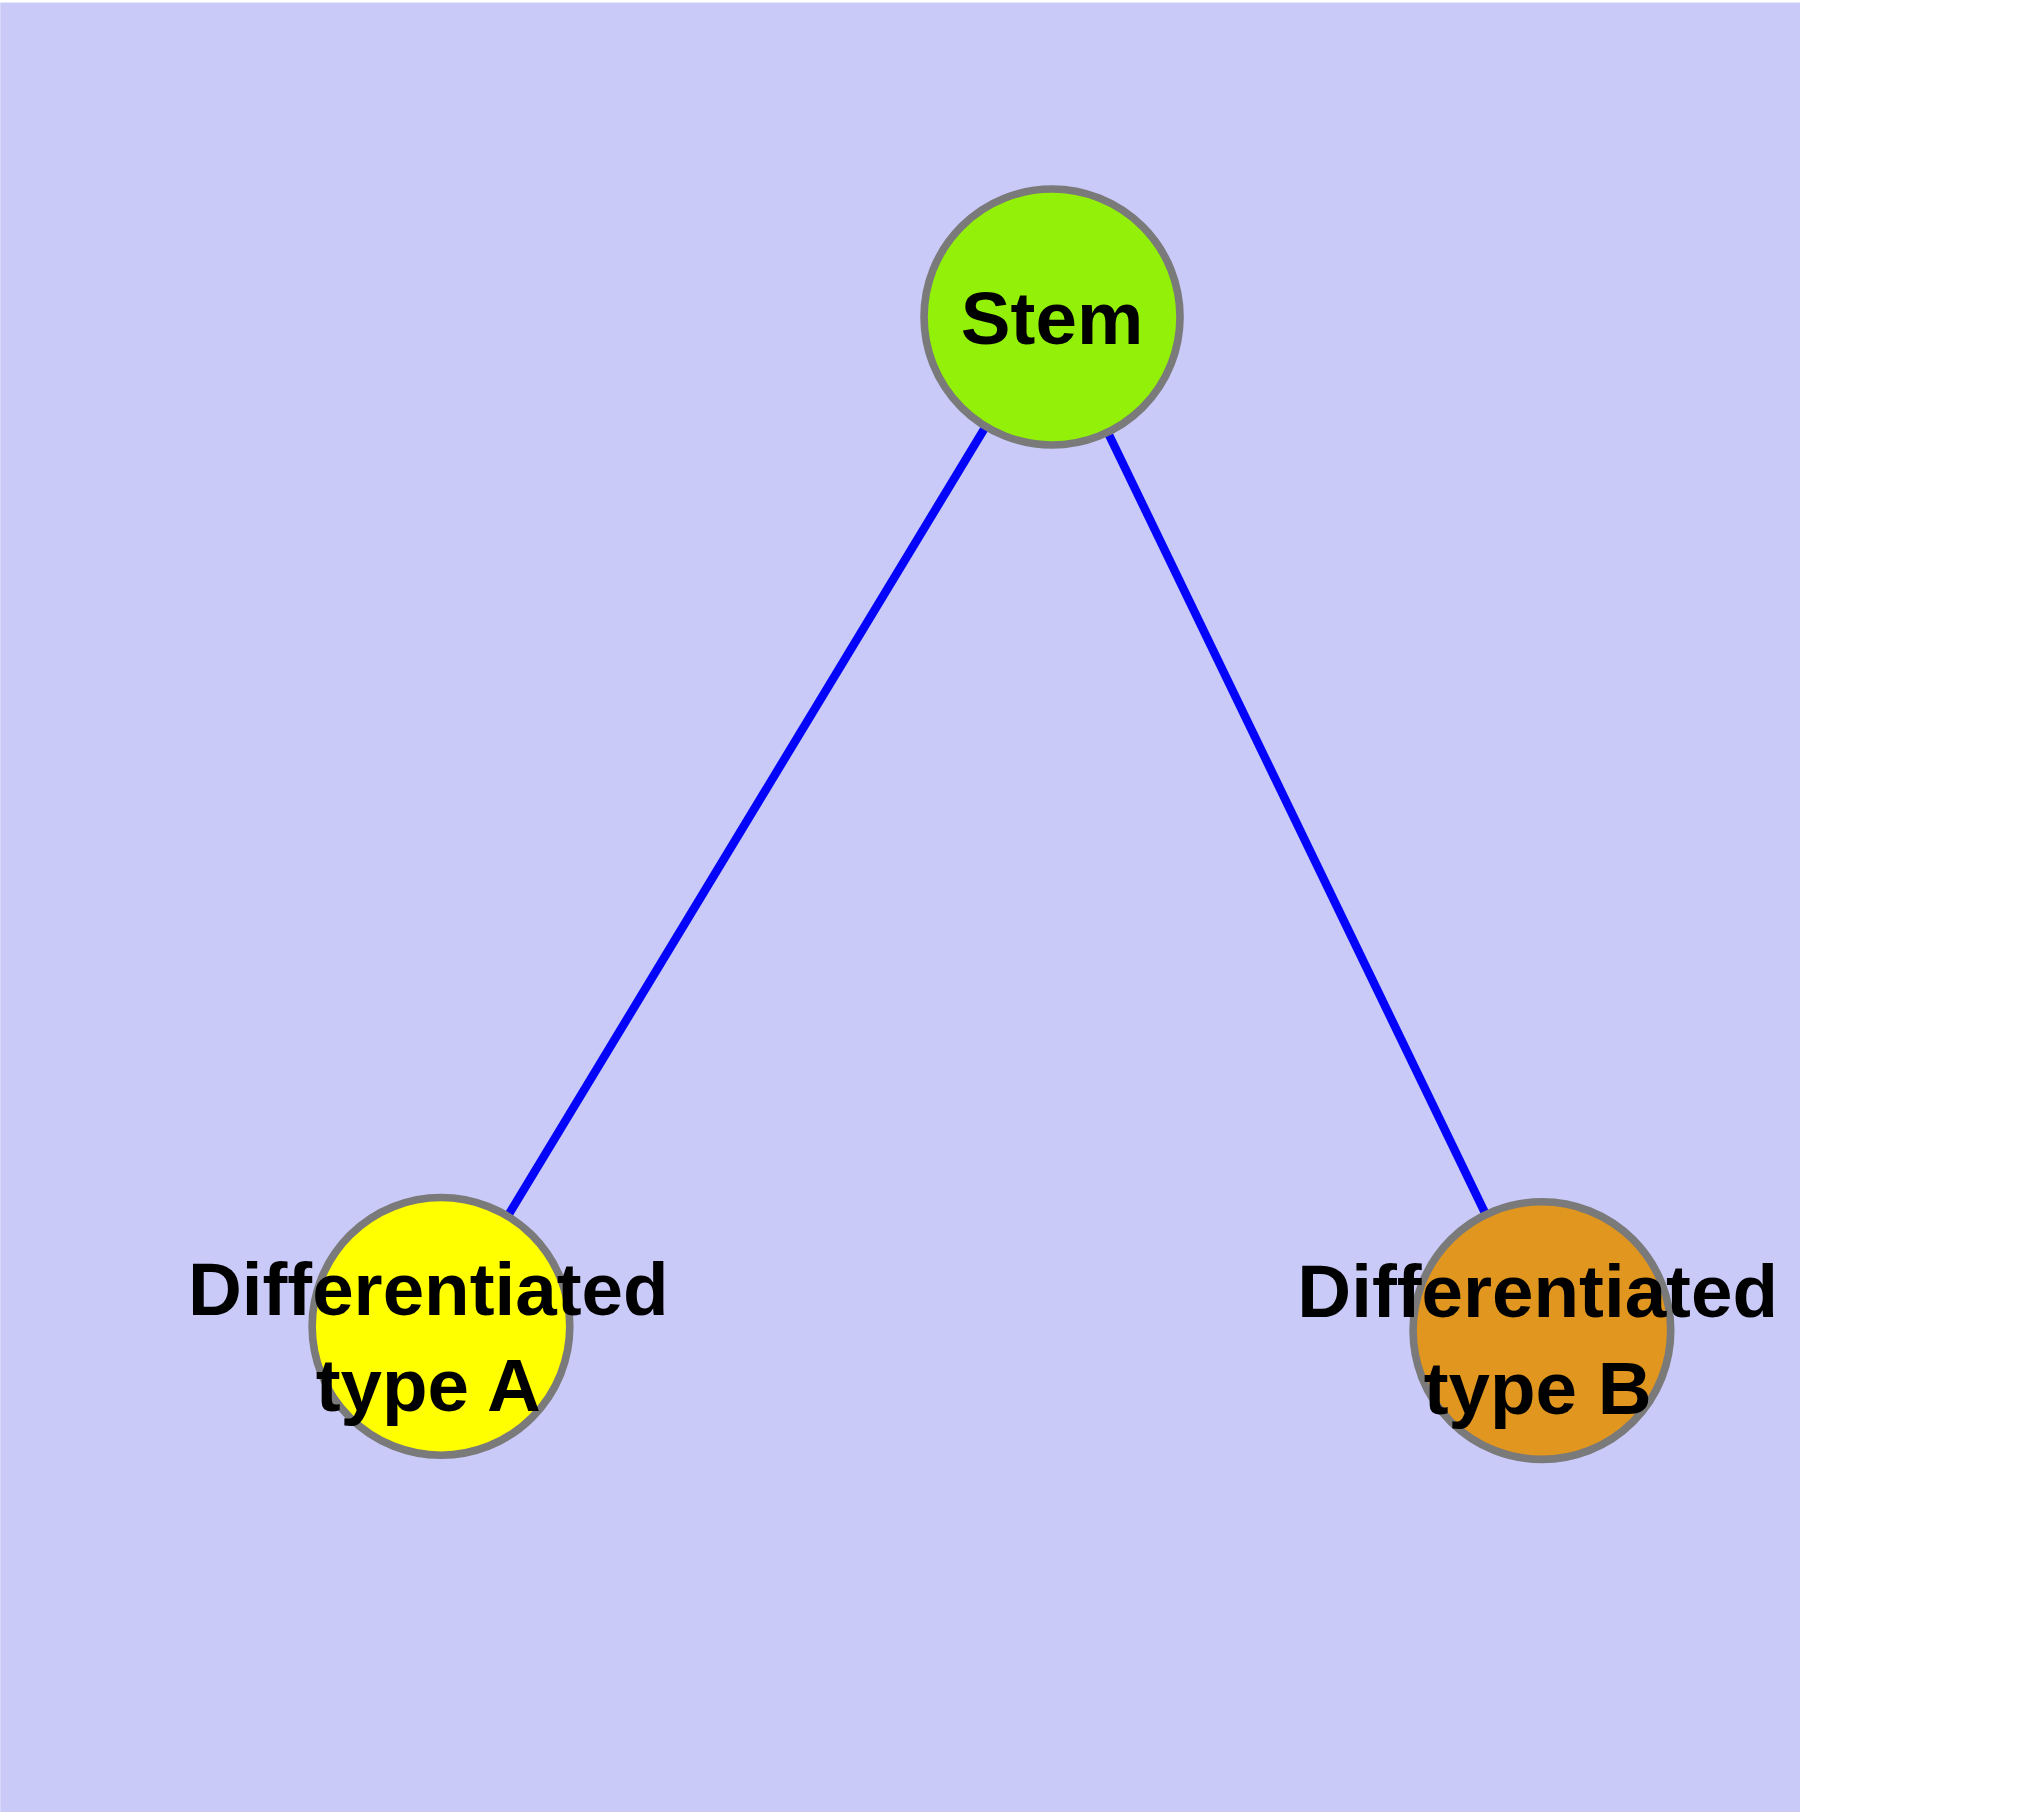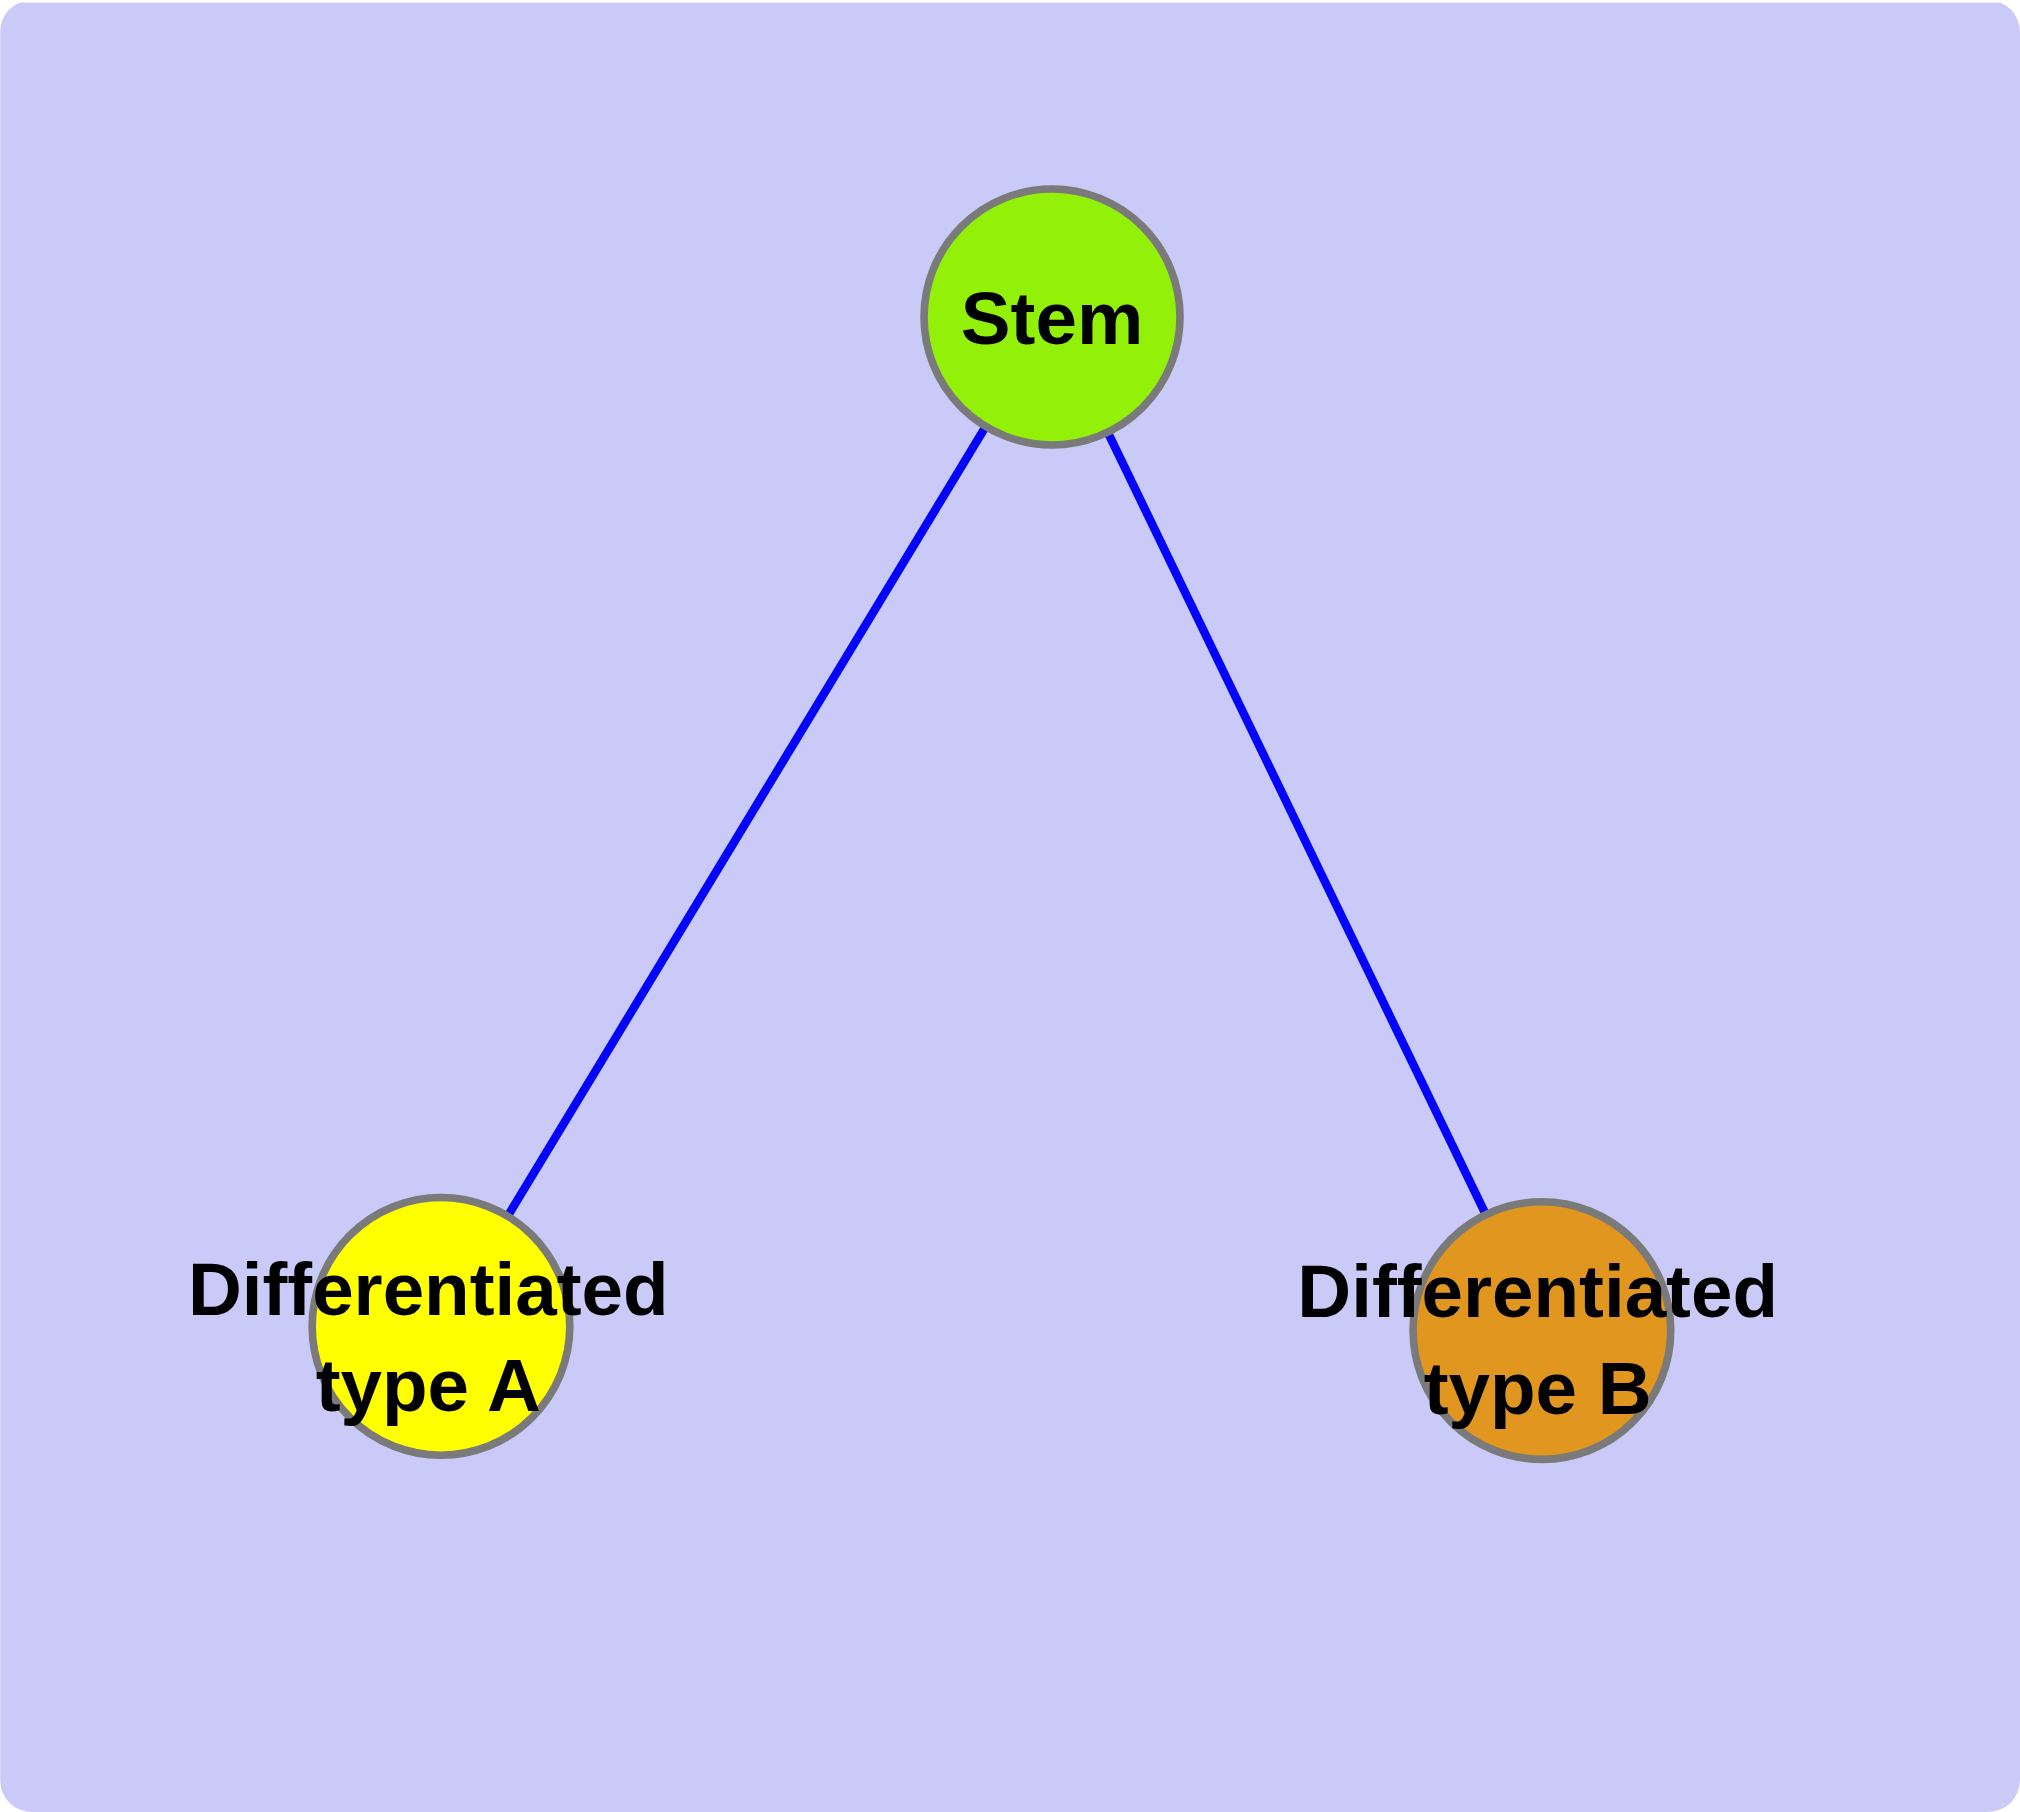--- a/index.html
+++ b/index.html
@@ -1,24 +1,23 @@
 <!DOCTYPE html>
 <html style="font-size:13.6px"><head>
 <meta charset="utf-8">
 <style>
   html, body {
     margin: 0;
     padding: 0;
     background: #ffffff;
   }
   .canvas-wrap {
-    width: 2020px;
+    width: 1800px;
     height: 1812px;
     overflow: hidden;
-    border-radius: 32px;
   }
   svg text {
     font-family: "Liberation Sans", sans-serif;
     font-weight: bold;
     font-size: 88px;
     text-anchor: middle;
     letter-spacing: 0px;
   }
 </style>
 </head>

